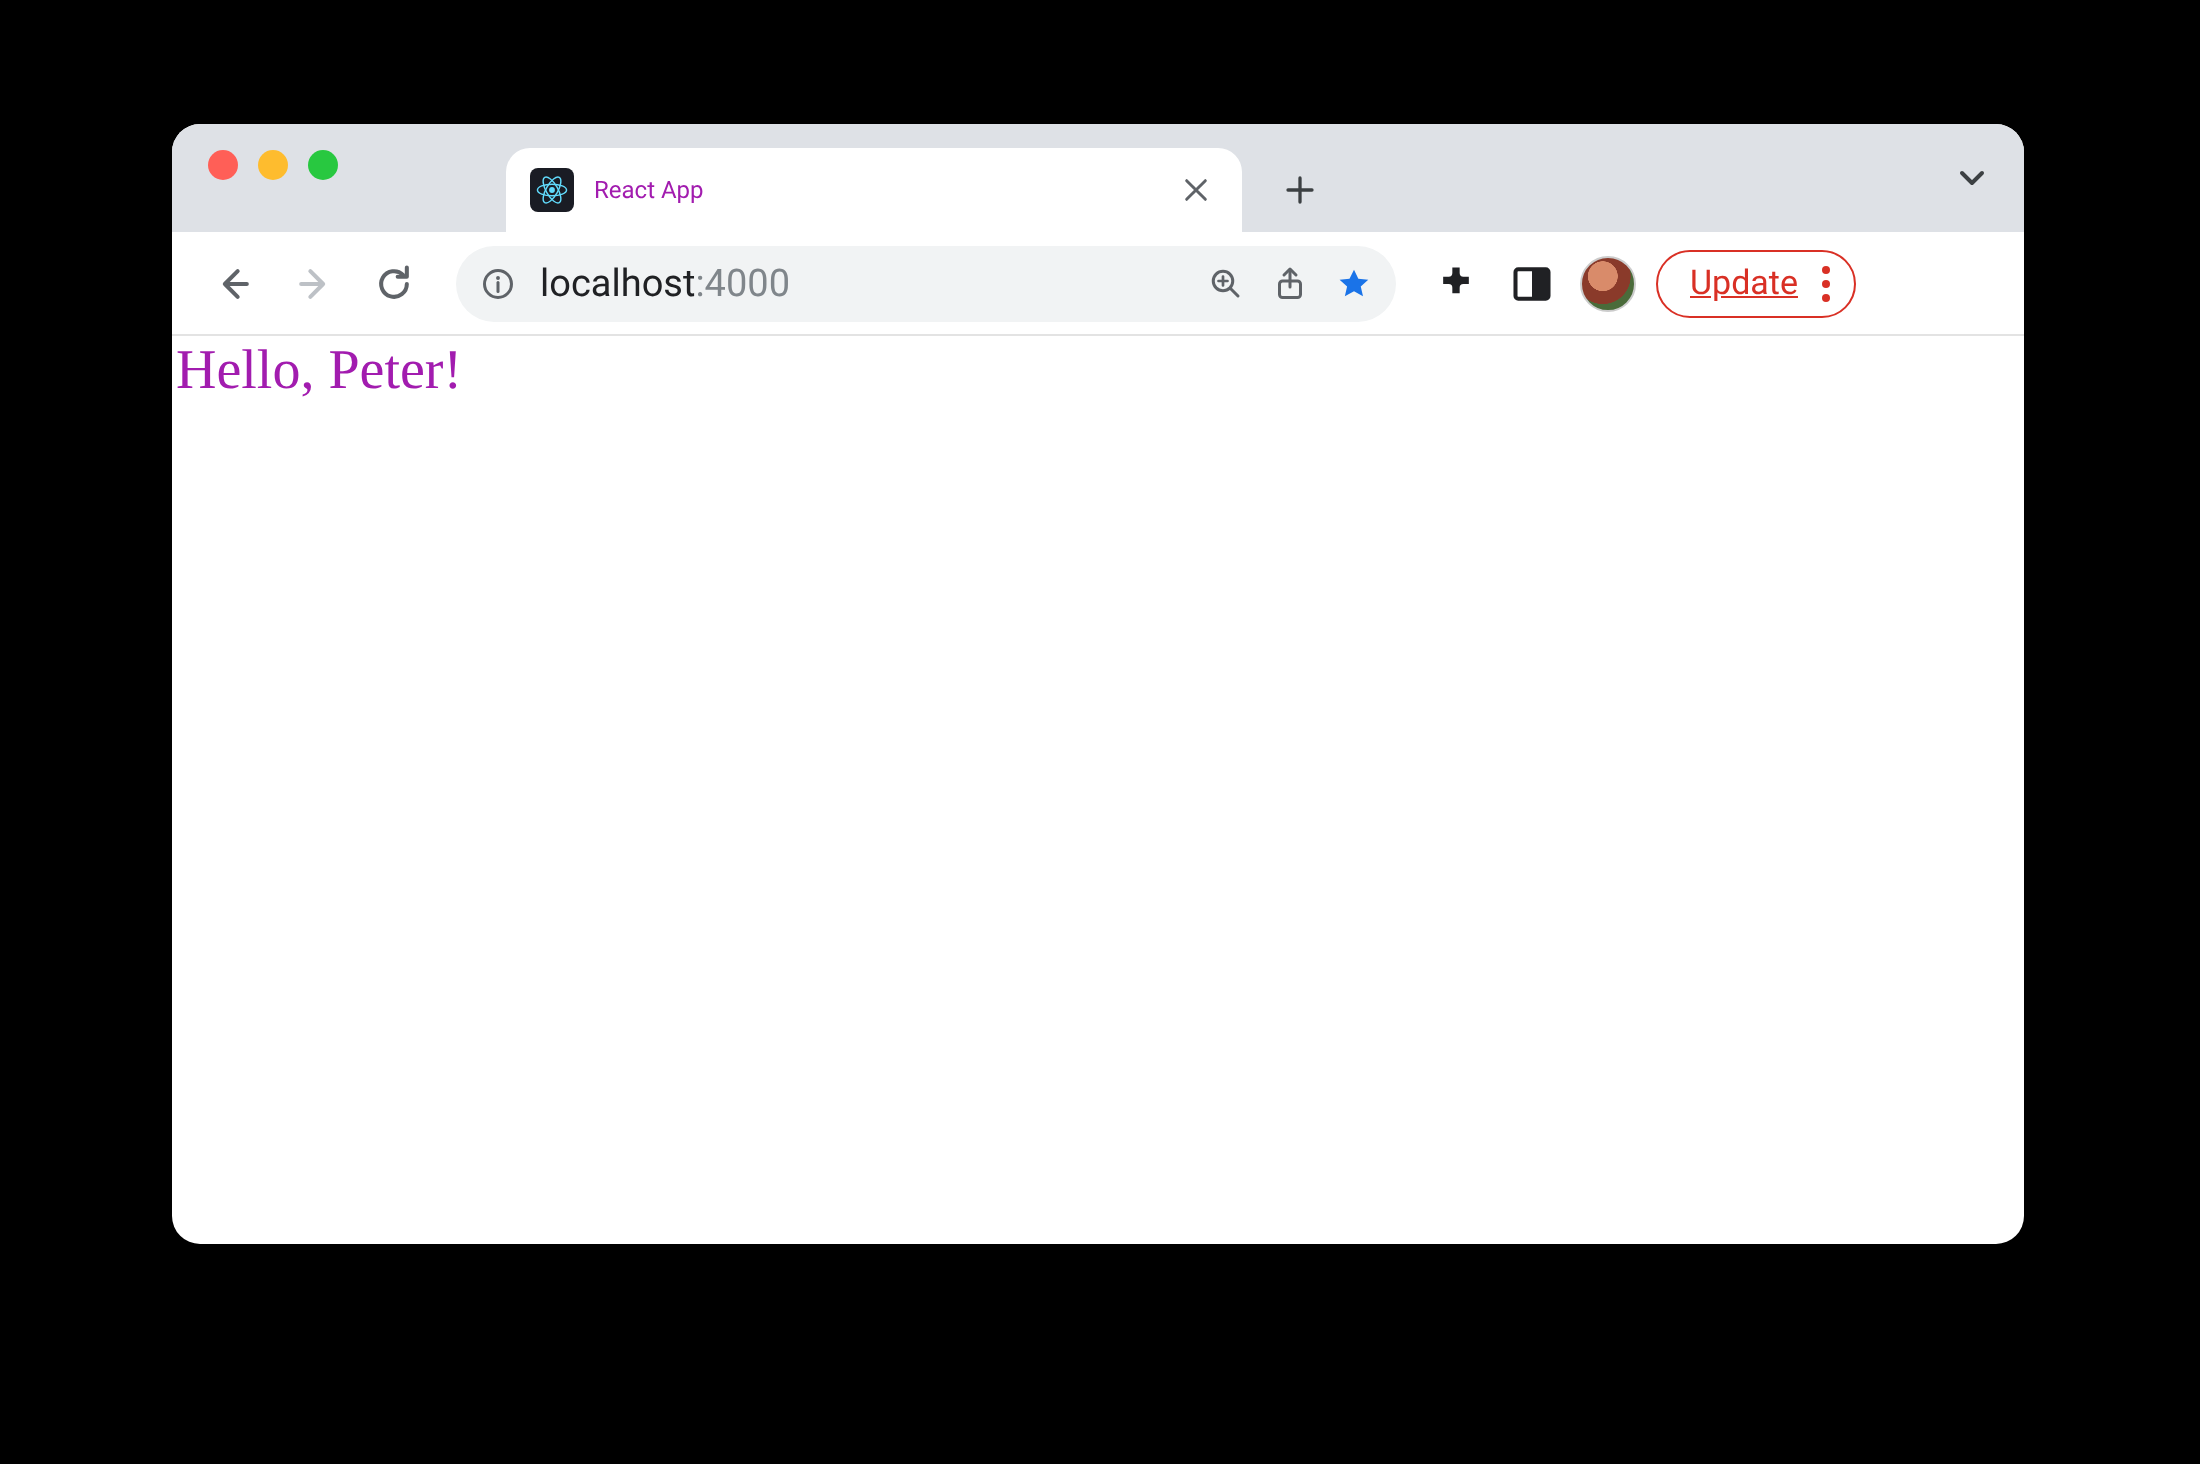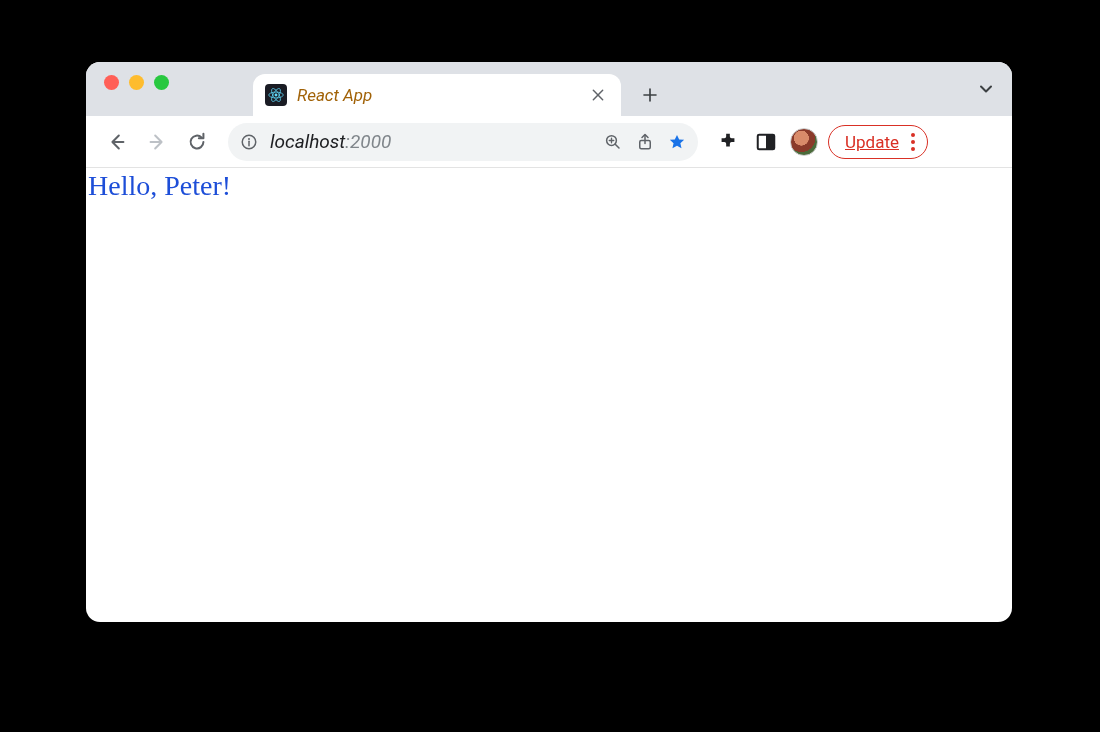--- a/index.html
+++ b/index.html
@@ -58,24 +58,24 @@
       position: relative;
     }
     .tab .favicon {
       width: 22px; height: 22px;
       background:#1a1c24;
       border-radius:4px;
       display:flex;align-items:center;justify-content:center;
     }
     .tab .favicon svg { width:16px;height:16px; }
     .tab-title {
-      font-size: 17px;
-      color:#a16207;
+      font-size: 12px;
+      color:#a21caf;
       flex:1;
-      white-space:nowrap;overflow:hidden;text-overflow:ellipsis;font-style:italic;
+      white-space:nowrap;overflow:hidden;text-overflow:ellipsis;
     }
     .tab-close {
       width:22px;height:22px;display:flex;align-items:center;justify-content:center;
       color:#5f6368; font-size:18px; cursor:pointer;
     }
     .new-tab {
       width:34px;height:34px;display:flex;align-items:center;justify-content:center;
       margin-left:12px; margin-bottom:4px;
       color:#3c4043;font-size:24px;font-weight:300;cursor:pointer;
       border-radius:50%;
@@ -111,21 +111,20 @@
       padding:0 10px;
       margin:0 6px;
       gap:10px;
       max-width: 470px;
     }
     .omni-icon{width:22px;height:22px;display:flex;align-items:center;justify-content:center;color:#5f6368;}
     .omni-icon svg{width:18px;height:18px;}
     .url-text{
       flex:1;font-size:19px;color:#202124;display:flex;align-items:baseline;
       cursor:text;
-      font-style:italic;
     }
     .url-port{color:#80868b;}
     .omni-right{margin-left:auto;display:flex;gap:10px;align-items:center;}
     .toolbar-icon{
       width:28px;height:28px;display:flex;align-items:center;justify-content:center;
       color:#3c4043;cursor:pointer;
     }
     .toolbar-icon svg{width:22px;height:22px;}
     .star-filled svg{fill:#1a73e8;}
     .avatar{
@@ -147,21 +146,21 @@
       text-decoration:underline;
     }
     .update-pill .dots{
       display:flex;flex-direction:column;gap:3px;padding:0 4px;
     }
     .update-pill .dots span{width:4px;height:4px;border-radius:50%;background:#d93025;}
     
     .page-content{
       padding:2px 2px;
       font-size:28px;
-      color:#1d4ed8;
+      color:#a21caf;
       font-family: "Times New Roman", Times, serif;
     }
   </style>
 </head>
 <body>
 
 <div class="browser-window">
 
   <div class="tab-strip">
     <div class="traffic-lights">
@@ -224,21 +223,21 @@
       <span class="omni-icon">
         <svg viewBox="0 0 24 24">
             <circle cx="12" cy="12" r="9" fill="none" stroke="#5f6368" stroke-width="2"></circle>
             <circle cx="12" cy="8" r="1.3" fill="#5f6368"></circle>
             <path d="M12 11v6" stroke="#5f6368" stroke-width="2" stroke-linecap="round"></path>
           </svg>
       </span>
       <span class="url-text">
         <span>localhost</span>
           <span class="url-port">:</span>
-          <span class="url-port">2000</span>
+          <span class="url-port">4000</span>
       </span>
       <div class="omni-right">
         <span class="omni-icon">
           <svg viewBox="0 0 24 24">
               <circle cx="10" cy="10" r="6.5" fill="none" stroke="#5f6368" stroke-width="2"></circle>
               <path d="M15 15l5 5" stroke="#5f6368" stroke-width="2" stroke-linecap="round"></path>
               <path d="M10 7v6M7 10h6" stroke="#5f6368" stroke-width="1.8" stroke-linecap="round"></path>
             </svg>
         </span>
         <span class="omni-icon">

